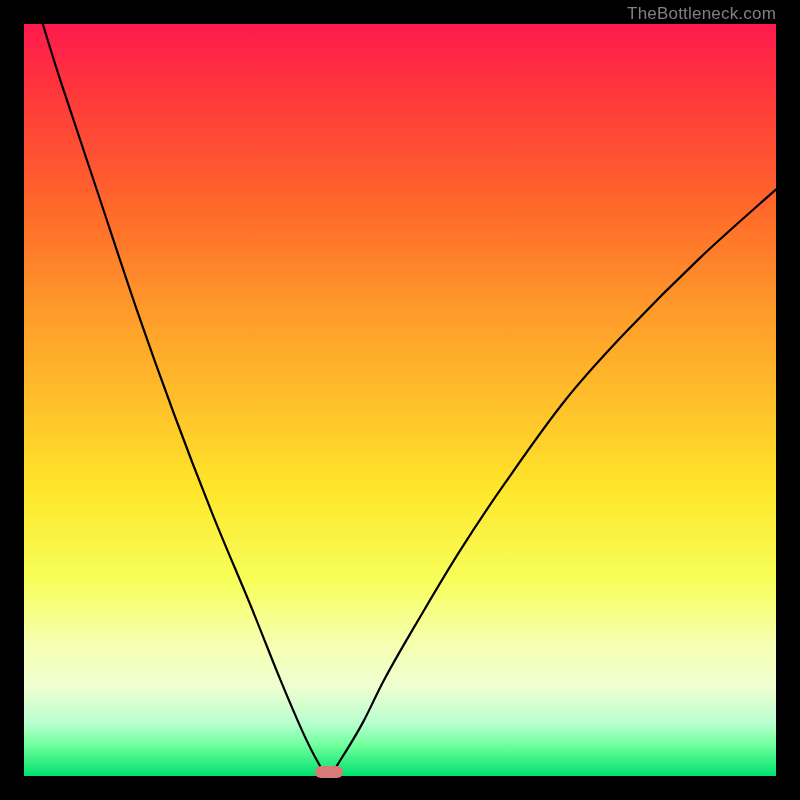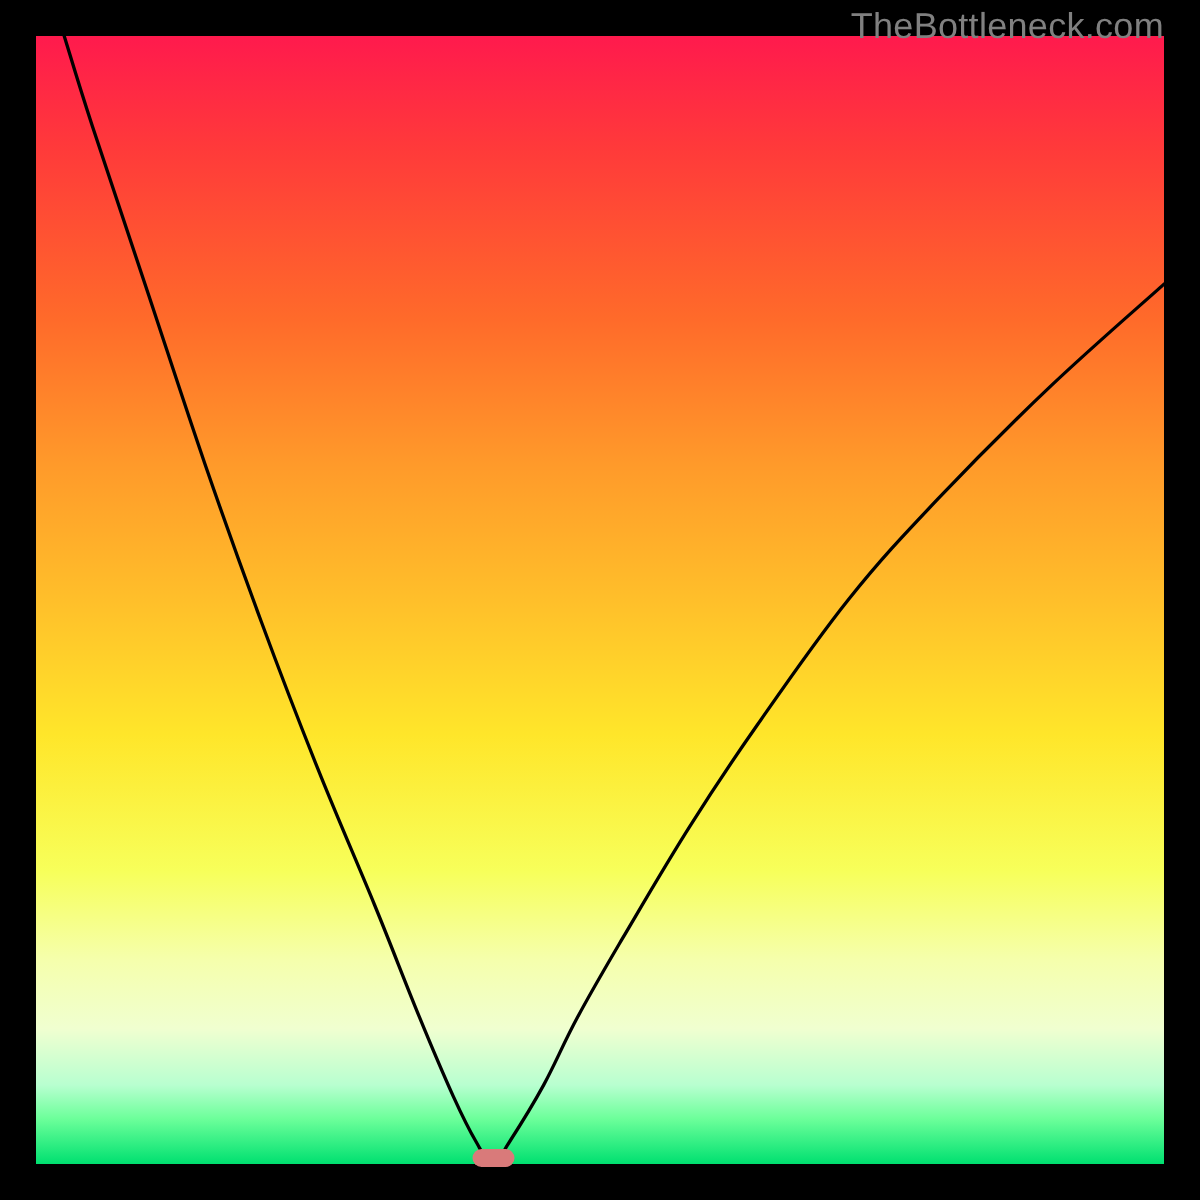--- a/index.html
+++ b/index.html
@@ -45,21 +45,21 @@
     height: 12px;
     border-radius: 6px;
     background: #d97a7a;
     transform: translate(-50%, -50%);
   }
   .watermark {
     position: absolute;
     top: 4px;
     right: 24px;
     color: #808080;
-    font-size: 24px;
+    font-size: 17px;
     font-weight: 500;
     letter-spacing: 0.2px;
   }
 </style>
 </head>
 <body>
 
 <div class="plot-area">
   <svg class="curve" viewBox="0 0 752 752" preserveAspectRatio="none">
     <path id="curve-path" d="M 18.8 0.0 C 22.2 10.8, 27.4 29.0, 37.6 60.2 C 47.8 91.3, 61.7 132.4, 75.2 173.0 C 88.7 213.6, 99.3 246.5, 112.8 285.8 C 126.3 325.0, 136.9 354.5, 150.4 391.0 C 163.9 427.6, 174.5 455.0, 188.0 488.8 C 201.5 522.6, 213.4 549.3, 225.6 579.0 C 237.8 608.8, 246.2 631.2, 255.7 654.2 C 265.2 677.3, 271.5 692.0, 278.2 706.9 C 285.0 721.8, 288.5 728.8, 293.3 737.0 C 298.0 745.1, 300.5 752.0, 304.6 752.0 C 308.6 752.0, 309.7 746.4, 315.8 737.0 C 321.9 727.5, 330.3 714.2, 338.4 699.4 C 346.5 684.5, 351.5 671.8, 361.0 654.2 C 370.4 636.6, 377.5 624.6, 391.0 601.6 C 404.6 578.6, 419.9 552.1, 436.2 526.4 C 452.4 500.7, 462.3 485.8, 481.3 458.7 C 500.2 431.6, 519.8 403.1, 541.4 376.0 C 563.1 348.9, 577.2 334.0, 601.6 308.3 C 626.0 282.6, 649.7 258.8, 676.8 233.1 C 703.9 207.4, 738.5 177.6, 752.0 165.4" stroke="#000" stroke-width="2.2" fill="none" stroke-linecap="round" stroke-linejoin="round"></path>

